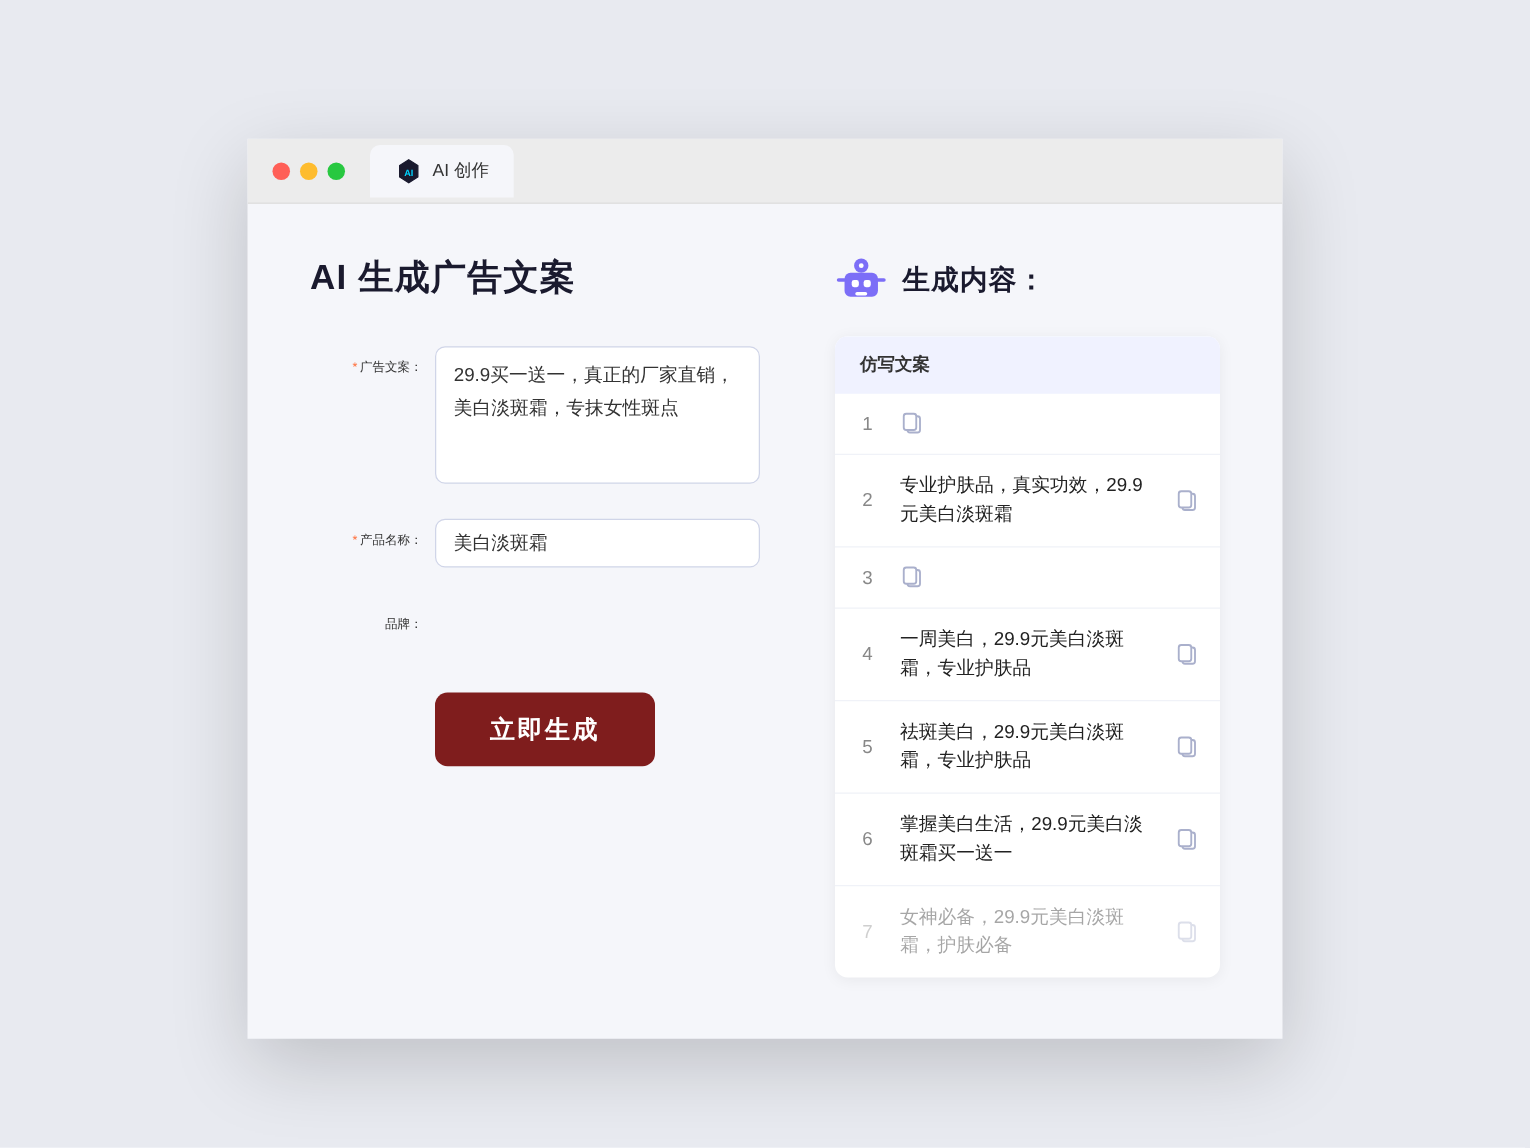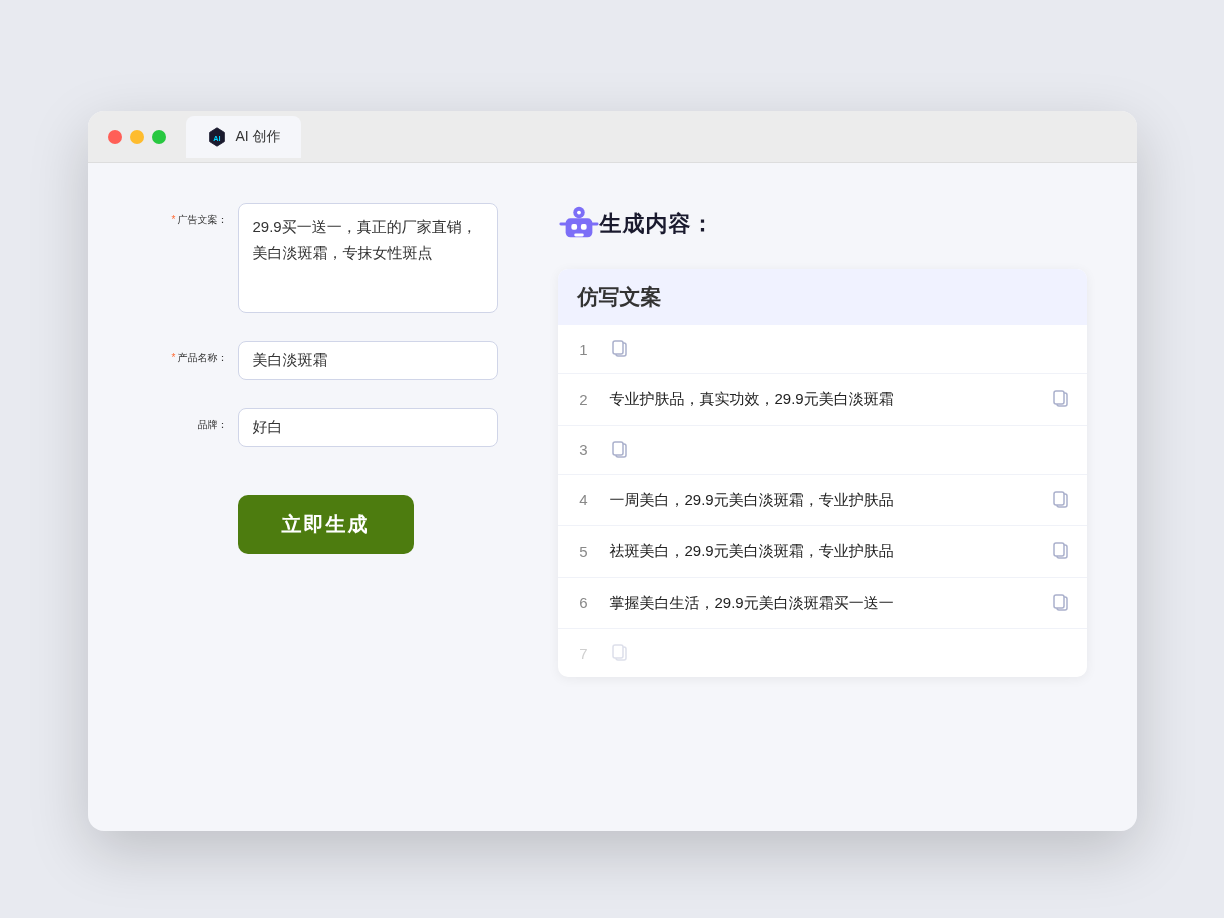--- a/index.html
+++ b/index.html
@@ -6,24 +6,24 @@
     body {
       background: #e8eaf0;
       display: flex;
       justify-content: center;
       align-items: center;
       min-height: 918px;
       font-family: -apple-system, "PingFang SC", "Microsoft YaHei", sans-serif;
     }
 
     .browser-window {
-      width: 1049px;
+      width: 828px;
       min-height: 720px;
       background: #f5f6fa;
-      border-radius: 16px;
+      border-radius: 0;
       box-shadow: 0 20px 60px rgba(0,0,0,0.18);
       overflow: hidden;
       position: relative;
       margin-top: 24px;
     }
 
     .title-bar {
       background: #ececec;
       height: 52px;
       display: flex;
@@ -125,21 +125,21 @@
       color: #333;
       background: #fff;
       outline: none;
       font-family: inherit;
       resize: none;
       line-height: 1.7;
       min-height: 110px;
     }
 
     .generate-btn {
-      background: #4d7c0f;
+      background: #7f1d1d;
       color: #fff;
       border: none;
       border-radius: 10px;
       padding: 16px 44px;
       font-size: 20px;
       font-weight: 600;
       cursor: pointer;
       margin-top: 20px;
       margin-left: 100px;
       letter-spacing: 2px;
@@ -147,20 +147,21 @@
     }
 
     
     .right-panel {
       flex: 1;
     }
 
     .result-header {
       display: flex;
       align-items: center;
+      gap: 12px;
       margin-bottom: 24px;
     }
 
     .robot-icon {
       width: 42px;
       height: 42px;
     }
 
     .result-title {
       font-size: 22px;
@@ -174,21 +175,21 @@
       border-collapse: collapse;
       background: #fff;
       border-radius: 10px;
       overflow: hidden;
       box-shadow: 0 2px 12px rgba(0,0,0,0.06);
     }
 
     .result-table-header {
       background: #f0f2ff;
       padding: 14px 20px;
-      font-size: 21px;
+      font-size: 14px;
       font-weight: 600;
       color: #333;
     }
 
     .result-row {
       display: flex;
       align-items: center;
       padding: 14px 16px;
       border-bottom: 1px solid #f0f2f8;
       gap: 16px;
@@ -241,41 +242,41 @@
         <polygon points="12,2 20,7 20,17 12,22 4,17 4,7" fill="#1a1a2e" stroke="#1a1a2e" stroke-width="1"></polygon>
         <text x="12" y="16" text-anchor="middle" fill="#00d4ff" font-size="8" font-weight="bold" font-family="sans-serif">AI</text>
       </svg>
       <span>AI 创作</span>
     </div>
   </div>
 
   <div class="content-area">
 
     <div class="left-panel">
+      <h1 class="page-title">AI 生成广告文案</h1>
 
       
       <div class="form-group">
         <label class="form-label">
           <span class="required-star">*</span><span>广告文案：</span>
         </label>
         <textarea class="form-textarea" style="">29.9买一送一，真正的厂家直销，美白淡斑霜，专抹女性斑点</textarea>
       </div>
 
       
       <div class="form-group">
         <label class="form-label">
           <span class="required-star">*</span><span>产品名称：</span>
         </label>
         <input type="text" class="form-input" value="美白淡斑霜" style="">
       </div>
 
       
       <div class="form-group">
         <label class="form-label">品牌：</label>
-        <input type="text" class="form-input" value="好白" style="">
       </div>
 
       
       <button class="generate-btn">立即生成</button>
     </div>
 
     <div class="right-panel">
       <div class="result-header">
 
         <svg class="robot-icon" viewBox="0 0 44 44" xmlns="http://www.w3.org/2000/svg">
@@ -335,20 +336,21 @@
         <div class="result-row">
           <span class="row-num">6</span>
           <span class="row-text">掌握美白生活，29.9元美白淡斑霜买一送一</span>
           <svg class="copy-icon" viewBox="0 0 20 20" fill="currentColor">
               <rect x="6" y="4" width="10" height="13" rx="2" stroke="currentColor" stroke-width="1.5" fill="none"></rect>
               <rect x="3" y="2" width="10" height="13" rx="2" stroke="currentColor" stroke-width="1.5" fill="white"></rect>
             </svg>
         </div>
         <div class="result-row faded">
           <span class="row-num">7</span>
+          <span class="row-text">女神必备，29.9元美白淡斑霜，护肤必备</span>
           <svg class="copy-icon" viewBox="0 0 20 20" fill="currentColor">
               <rect x="6" y="4" width="10" height="13" rx="2" stroke="currentColor" stroke-width="1.5" fill="none"></rect>
               <rect x="3" y="2" width="10" height="13" rx="2" stroke="currentColor" stroke-width="1.5" fill="white"></rect>
             </svg>
         </div>
       </div>
     </div>
   </div>
 </div>
 

